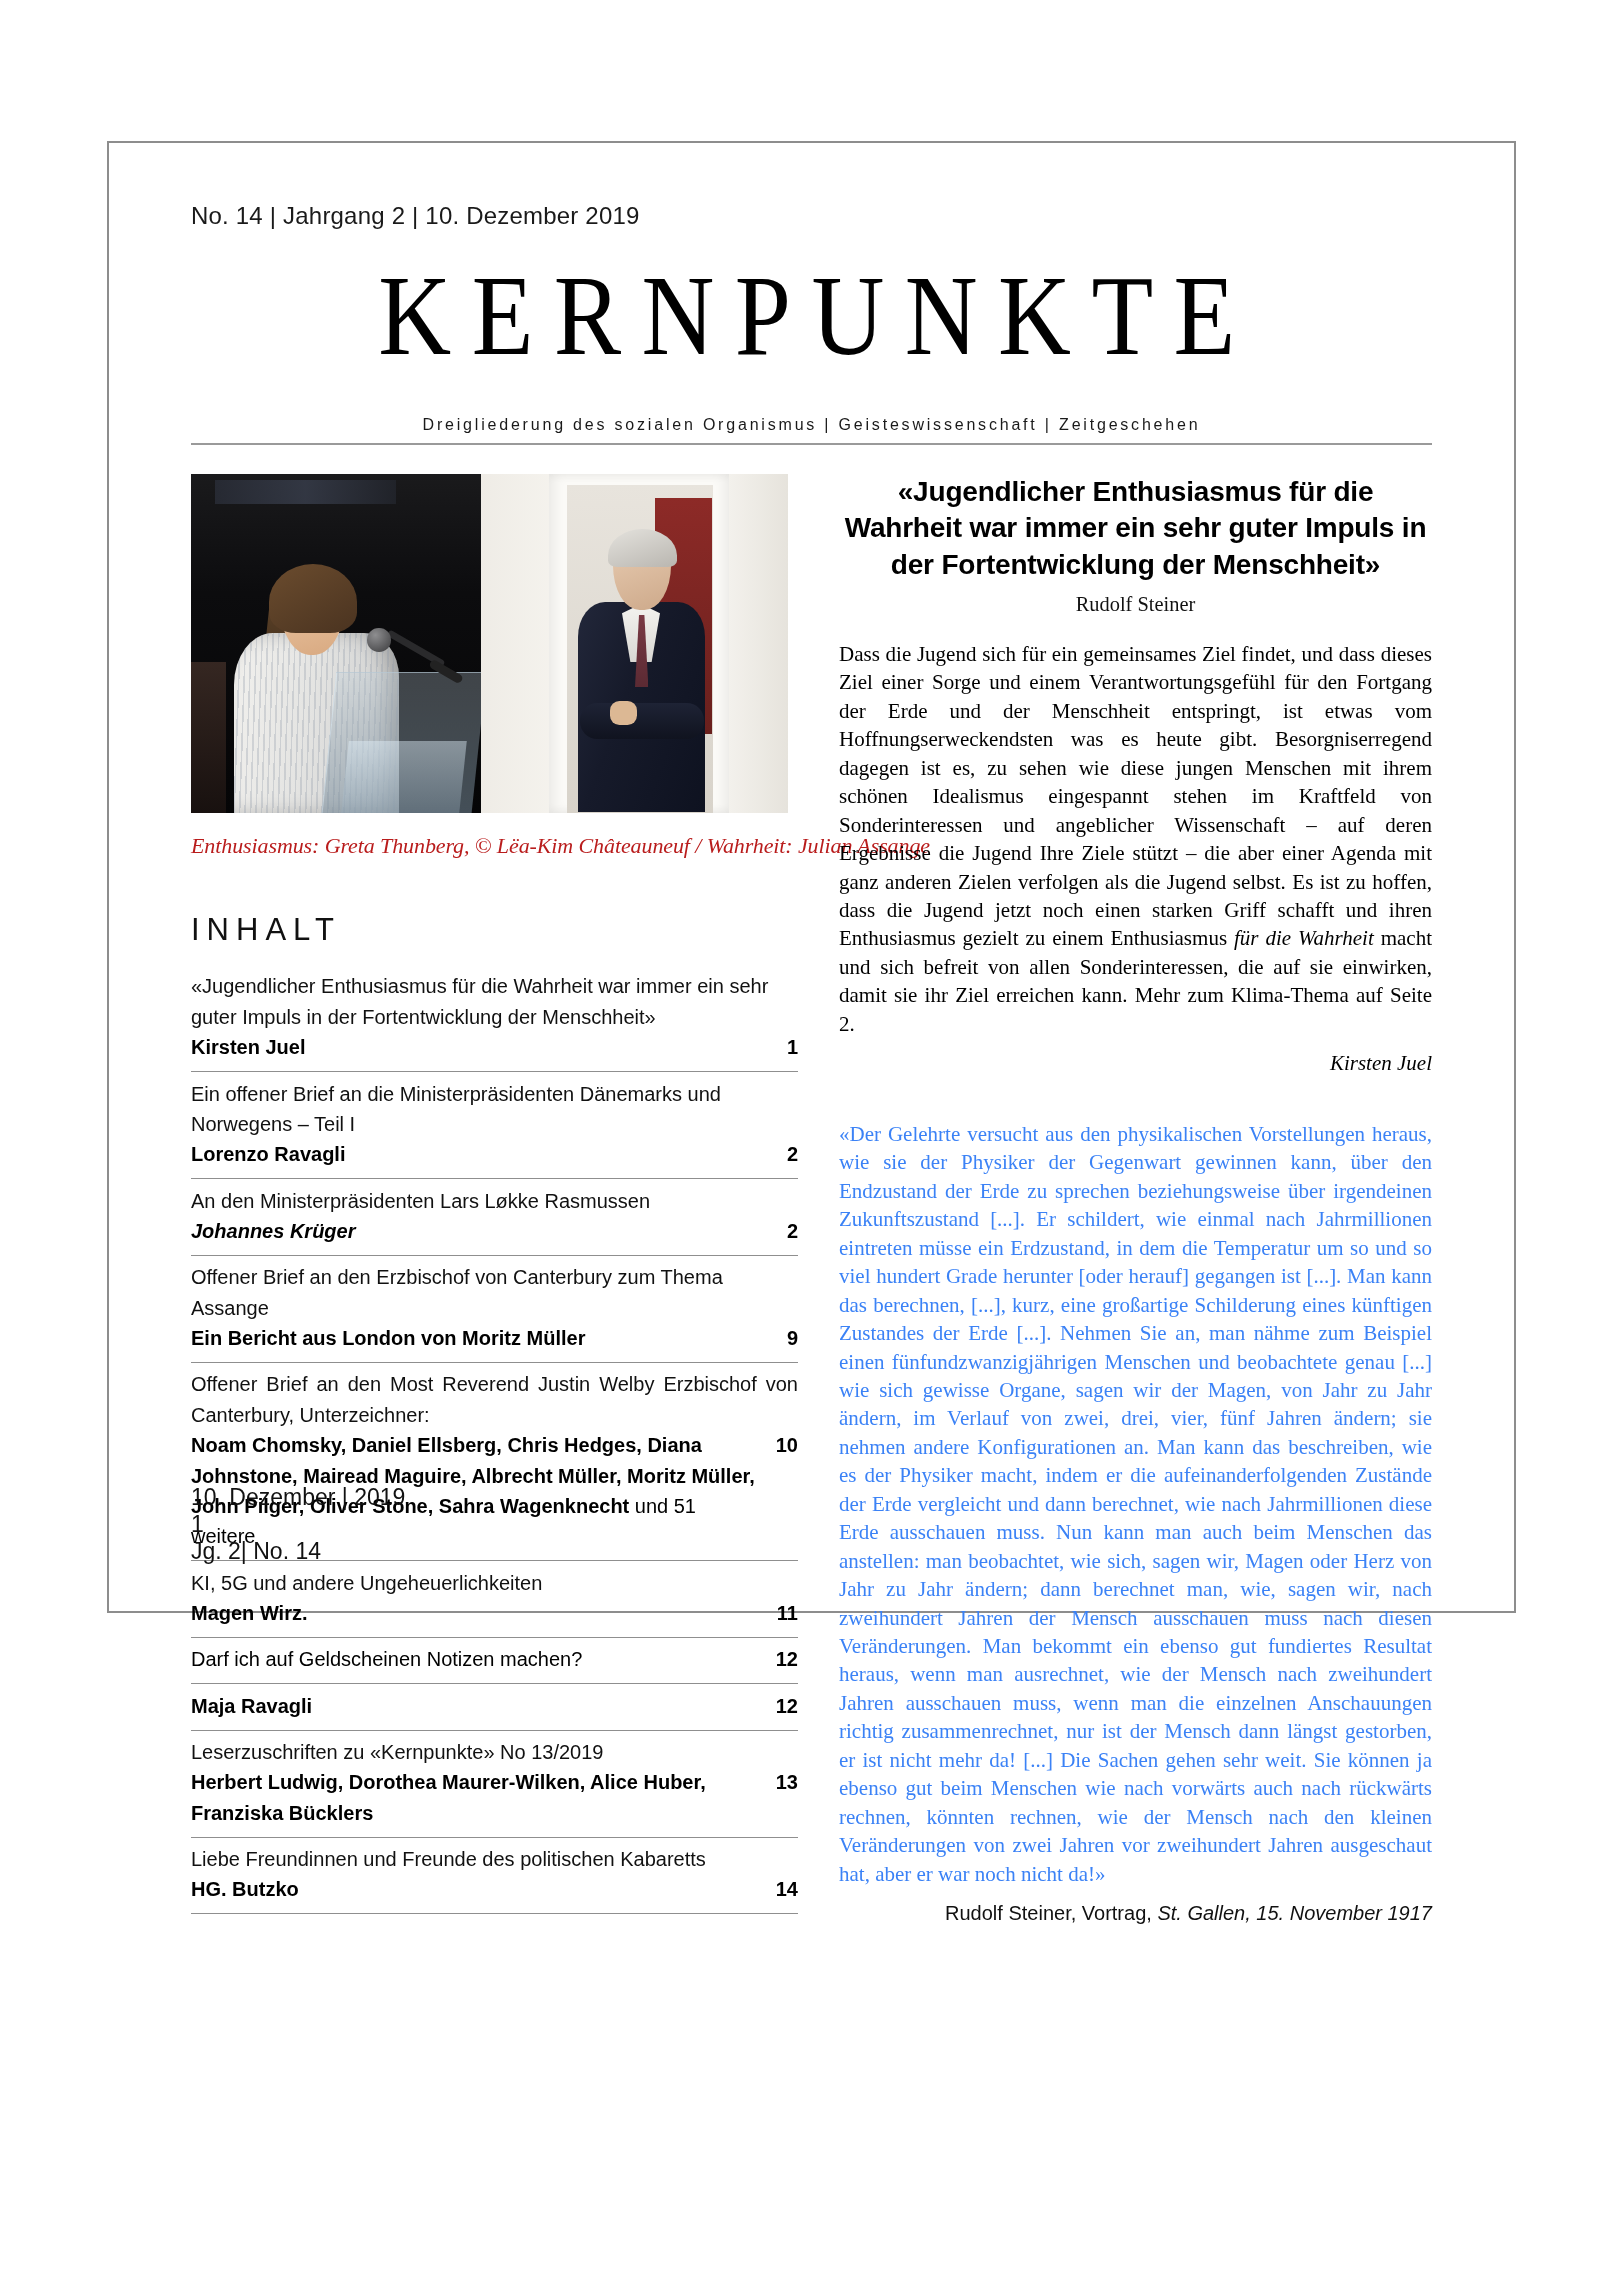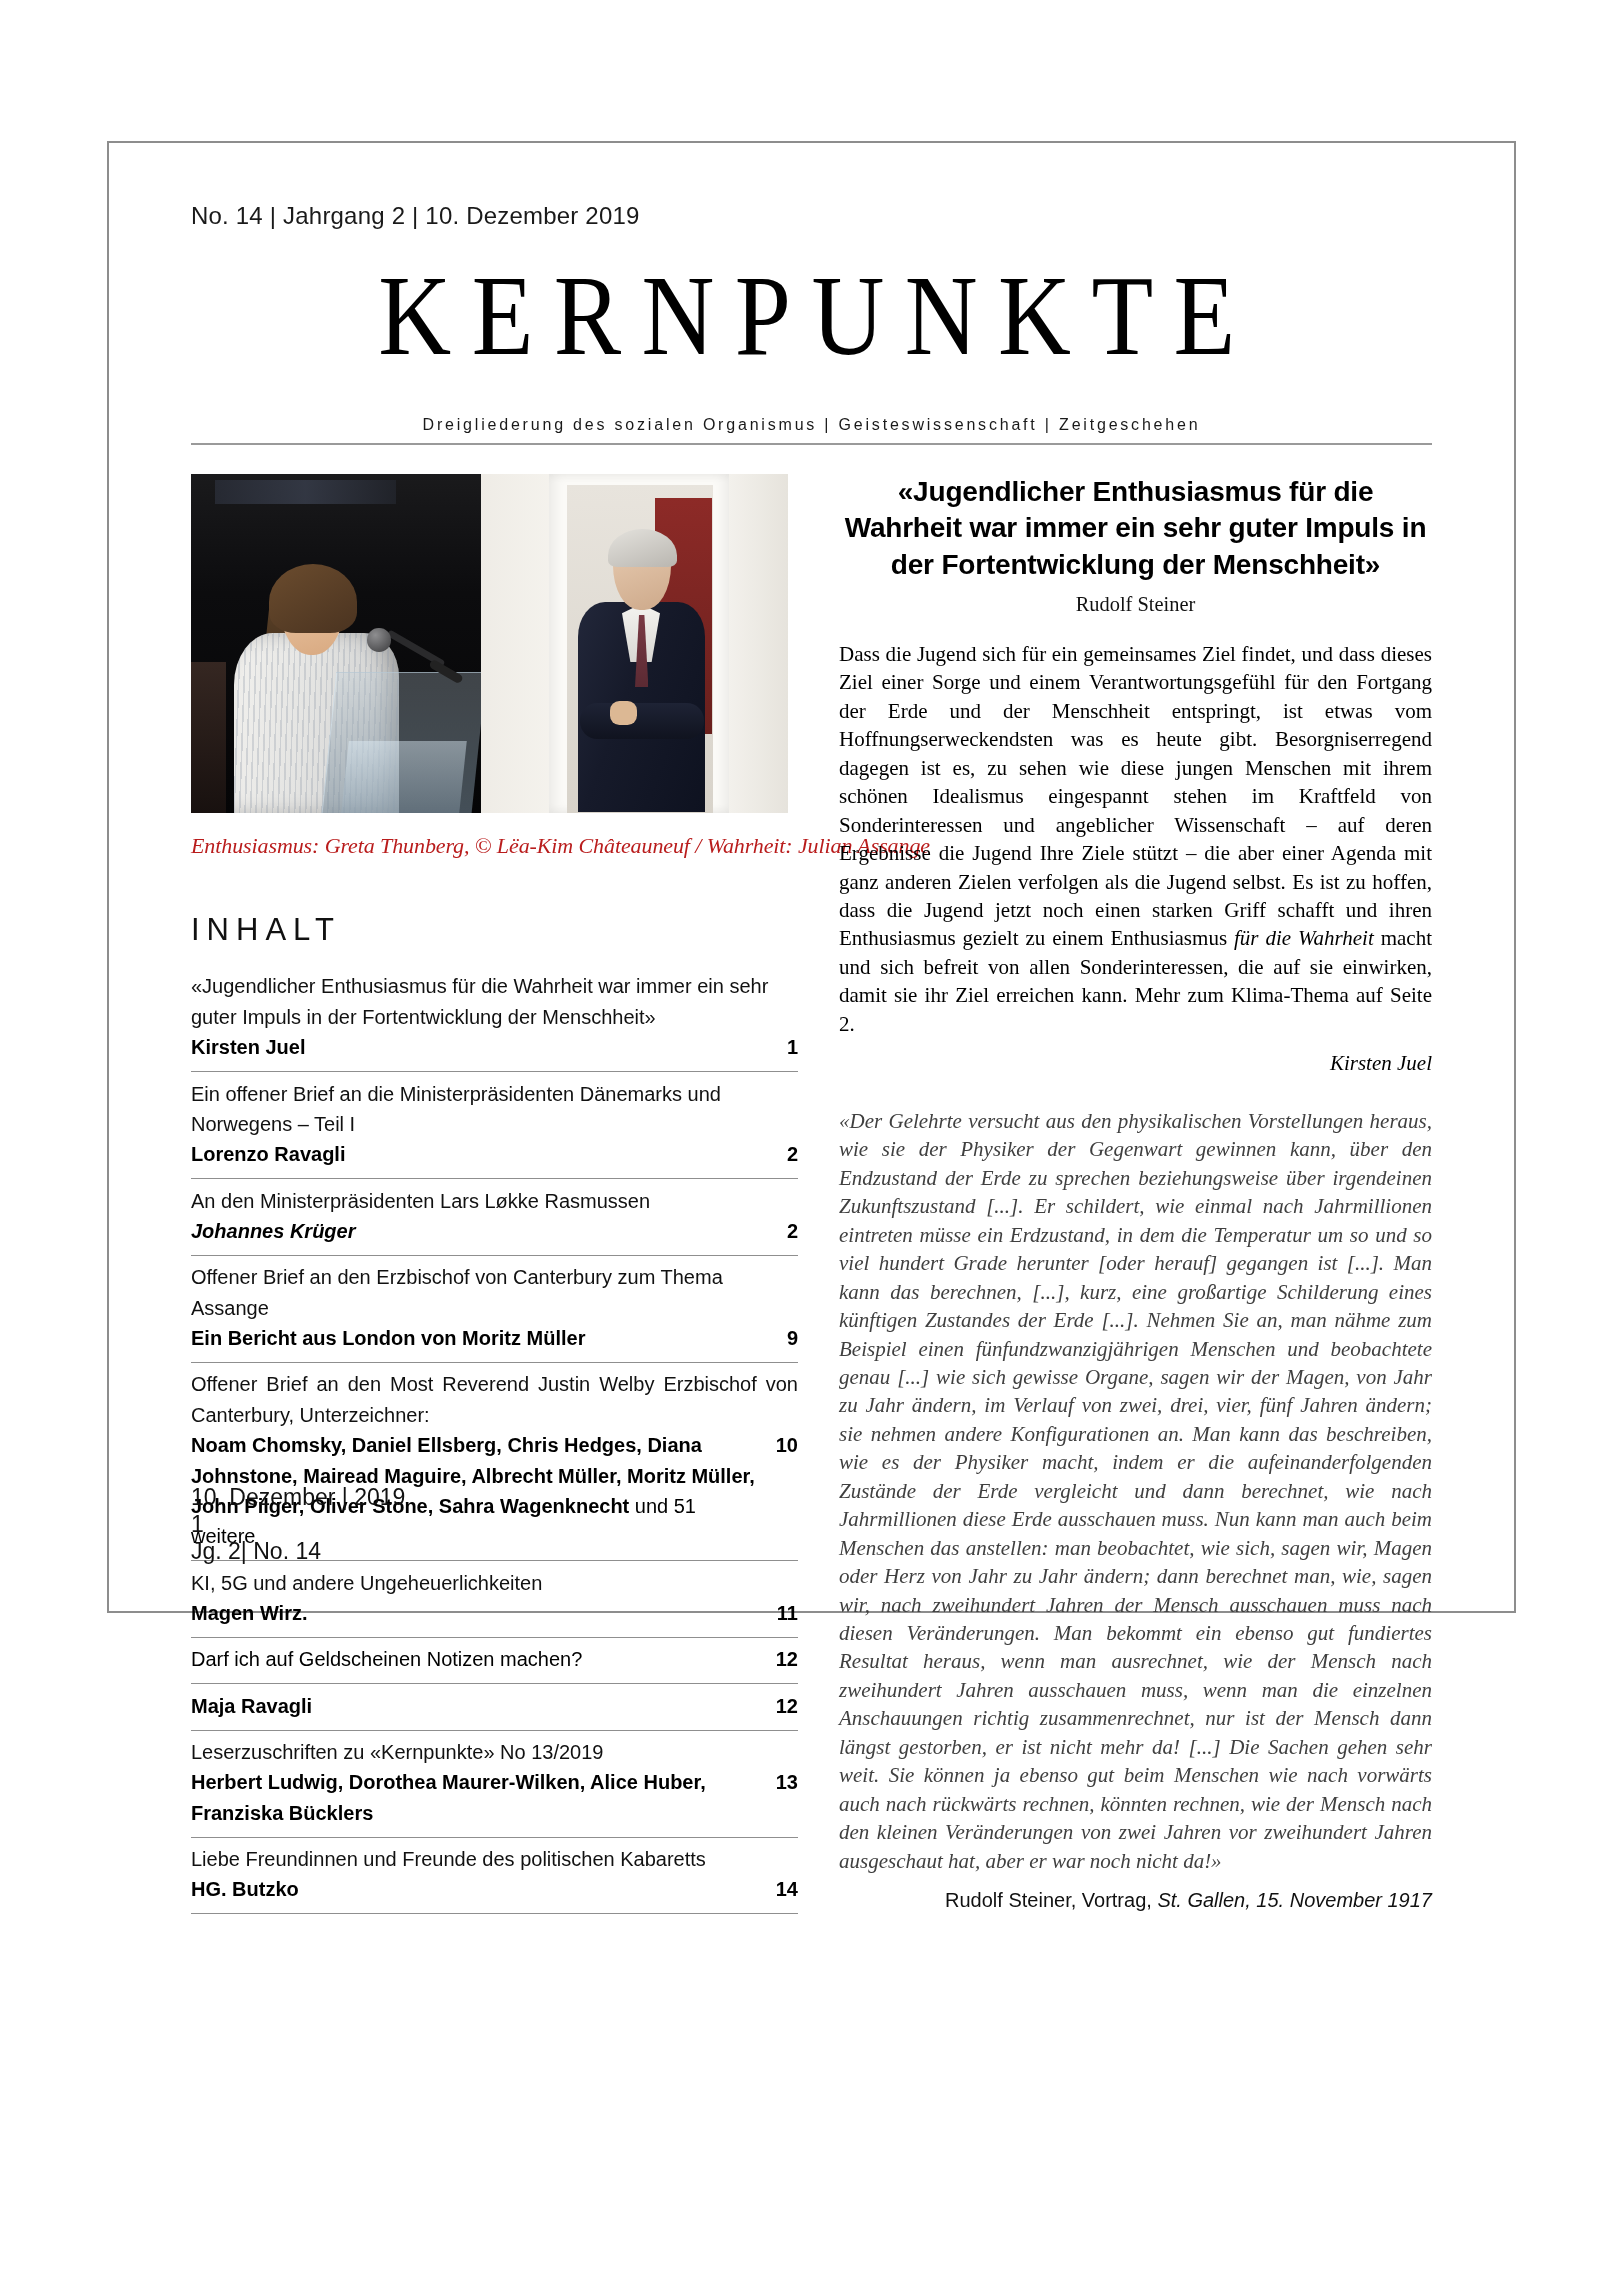--- a/index.html
+++ b/index.html
@@ -309,26 +309,25 @@
   .byline {
     font-family: "Liberation Serif", serif;
     font-style: italic;
     font-size: 21px;
     text-align: right;
     margin-top: 12.6px;
     color: #000;
   }
   .quote-body {
     font-family: "Liberation Serif", serif;
-    font-style: italic;
     font-size: 21px;
     line-height: 1.355;
     text-align: justify;
-    color: #404040;
-    margin-top: 31px;
+    color: #3b82f6;
+    margin-top: 44px;
   }
   .quote-source {
     font-family: "Liberation Sans", sans-serif;
     font-size: 20px;
     text-align: right;
     margin-top: 14px;
     color: #111;
   }
   .quote-source em { font-style: italic; }
 

